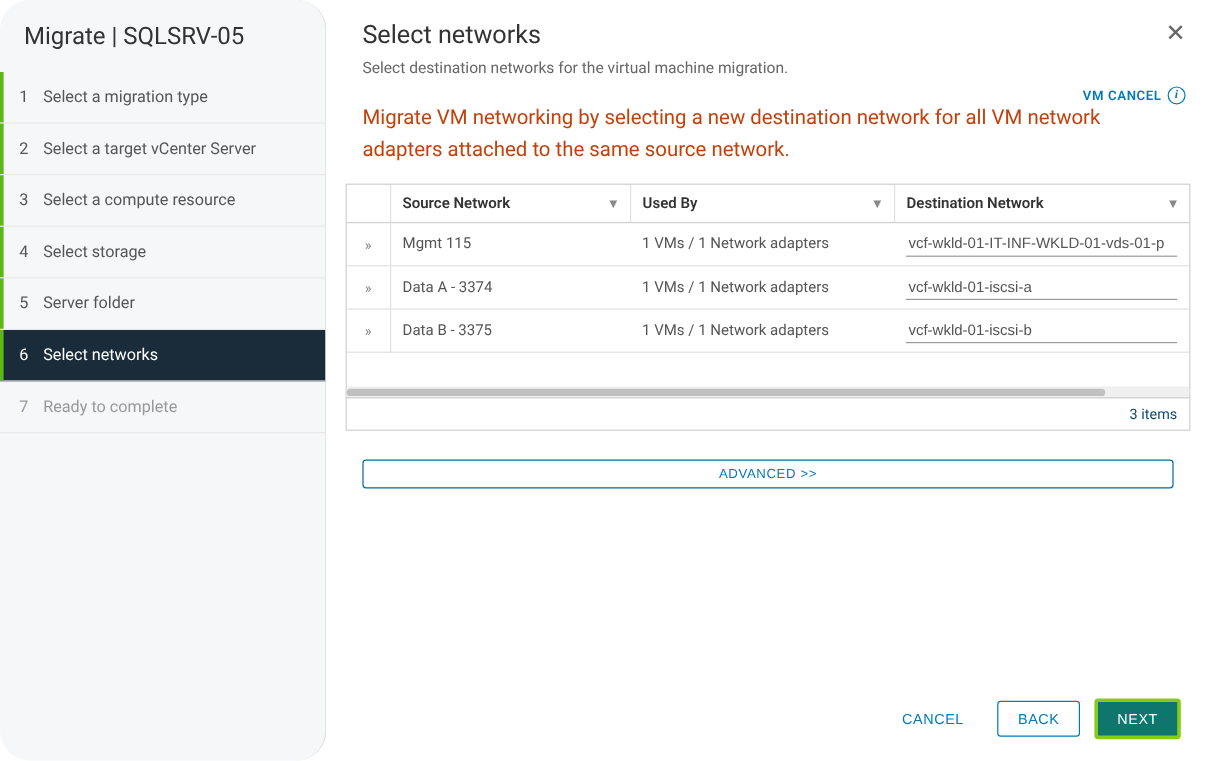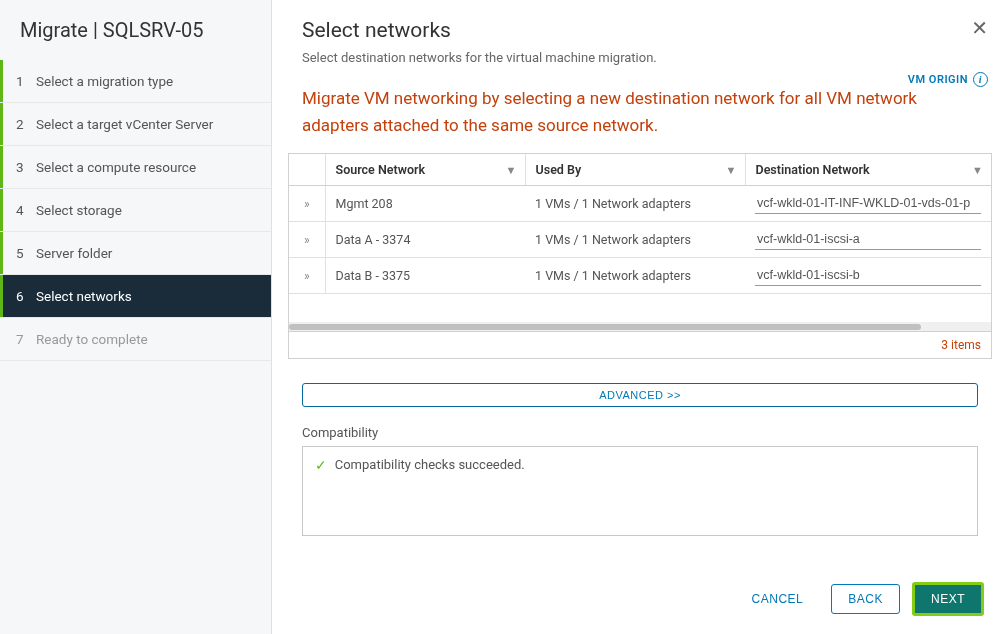--- a/index.html
+++ b/index.html
@@ -20,20 +20,21 @@
       display: flex;
       width: 100%;
       height: 100%;
     }
     .sidebar {
       width: 272px;
       background: #f5f7f8;
       border-right: 1px solid #e0e0e0;
       display: flex;
       flex-direction: column;
+      border-radius: 25px;
     }
     .sidebar-title {
       padding: 18px 20px 18px 20px;
       font-size: 20px;
       font-weight: 400;
       color: #333;
     }
     .steps {
       display: flex;
       flex-direction: column;
@@ -213,21 +214,21 @@
       top: 2px;
       height: 6px;
       width: 90%;
       background: #c0c0c0;
       border-radius: 3px;
     }
     .table-footer {
       text-align: right;
       padding: 6px 10px;
       font-size: 12px;
-      color: #c2410c;
+      color: #0c4a6e;
     }
     .advanced-btn {
       margin: 24px 30px 18px 30px;
       border: 1px solid #0369a1;
       color: #0279b8;
       background: #fff;
       padding: 5px 10px;
       font-size: 11px;
       letter-spacing: 0.5px;
       cursor: pointer;
@@ -329,21 +330,21 @@
   </aside>
 
   <main class="main">
     <div class="main-header">
       <h1 class="main-title">Select networks</h1>
       <div class="main-subtitle">Select destination networks for the virtual machine migration.</div>
       <button class="close-btn">
         <span>✕</span>
       </button>
       <div class="vm-origin">
-        <span>VM ORIGIN</span>
+        <span>VM CANCEL</span>
         <span class="info-icon">i</span>
       </div>
     </div>
 
     <div class="main-desc">Migrate VM networking by selecting a new destination network for all VM network adapters attached to the same source network.</div>
 
     <div class="table-wrapper">
       <table>
         <thead>
           <tr>
@@ -358,21 +359,21 @@
             </th>
             <th class="col-dest">
               <span>Destination Network</span>
               <span class="filter-icon">▼</span>
             </th>
           </tr>
         </thead>
         <tbody>
           <tr>
             <td class="expand-cell"><span>»</span></td>
-            <td>Mgmt 208</td>
+            <td>Mgmt 115</td>
             <td>1 VMs / 1 Network adapters</td>
             <td>
               <input class="dest-input" value="vcf-wkld-01-IT-INF-WKLD-01-vds-01-p" style="">
             </td>
           </tr>
           <tr>
             <td class="expand-cell"><span>»</span></td>
             <td>Data A - 3374</td>
             <td>1 VMs / 1 Network adapters</td>
             <td>
@@ -393,29 +394,20 @@
         </tbody>
       </table>
       <div class="scroll-indicator">
         <div class="scroll-thumb"></div>
       </div>
       <div class="table-footer">3 items</div>
     </div>
 
     <button class="advanced-btn">ADVANCED &gt;&gt;</button>
 
-    <div class="compat-section">
-      <div class="compat-title">Compatibility</div>
-      <div class="compat-box">
-        <div class="compat-row">
-          <span class="check-icon">✓</span>
-          <span>Compatibility checks succeeded.</span>
-        </div>
-      </div>
-    </div>
 
     <div class="footer">
       <button class="btn btn-cancel">CANCEL</button>
       <button class="btn btn-back">BACK</button>
       <button class="btn btn-next">NEXT</button>
     </div>
   </main>
 </div>
 
 </body></html>

